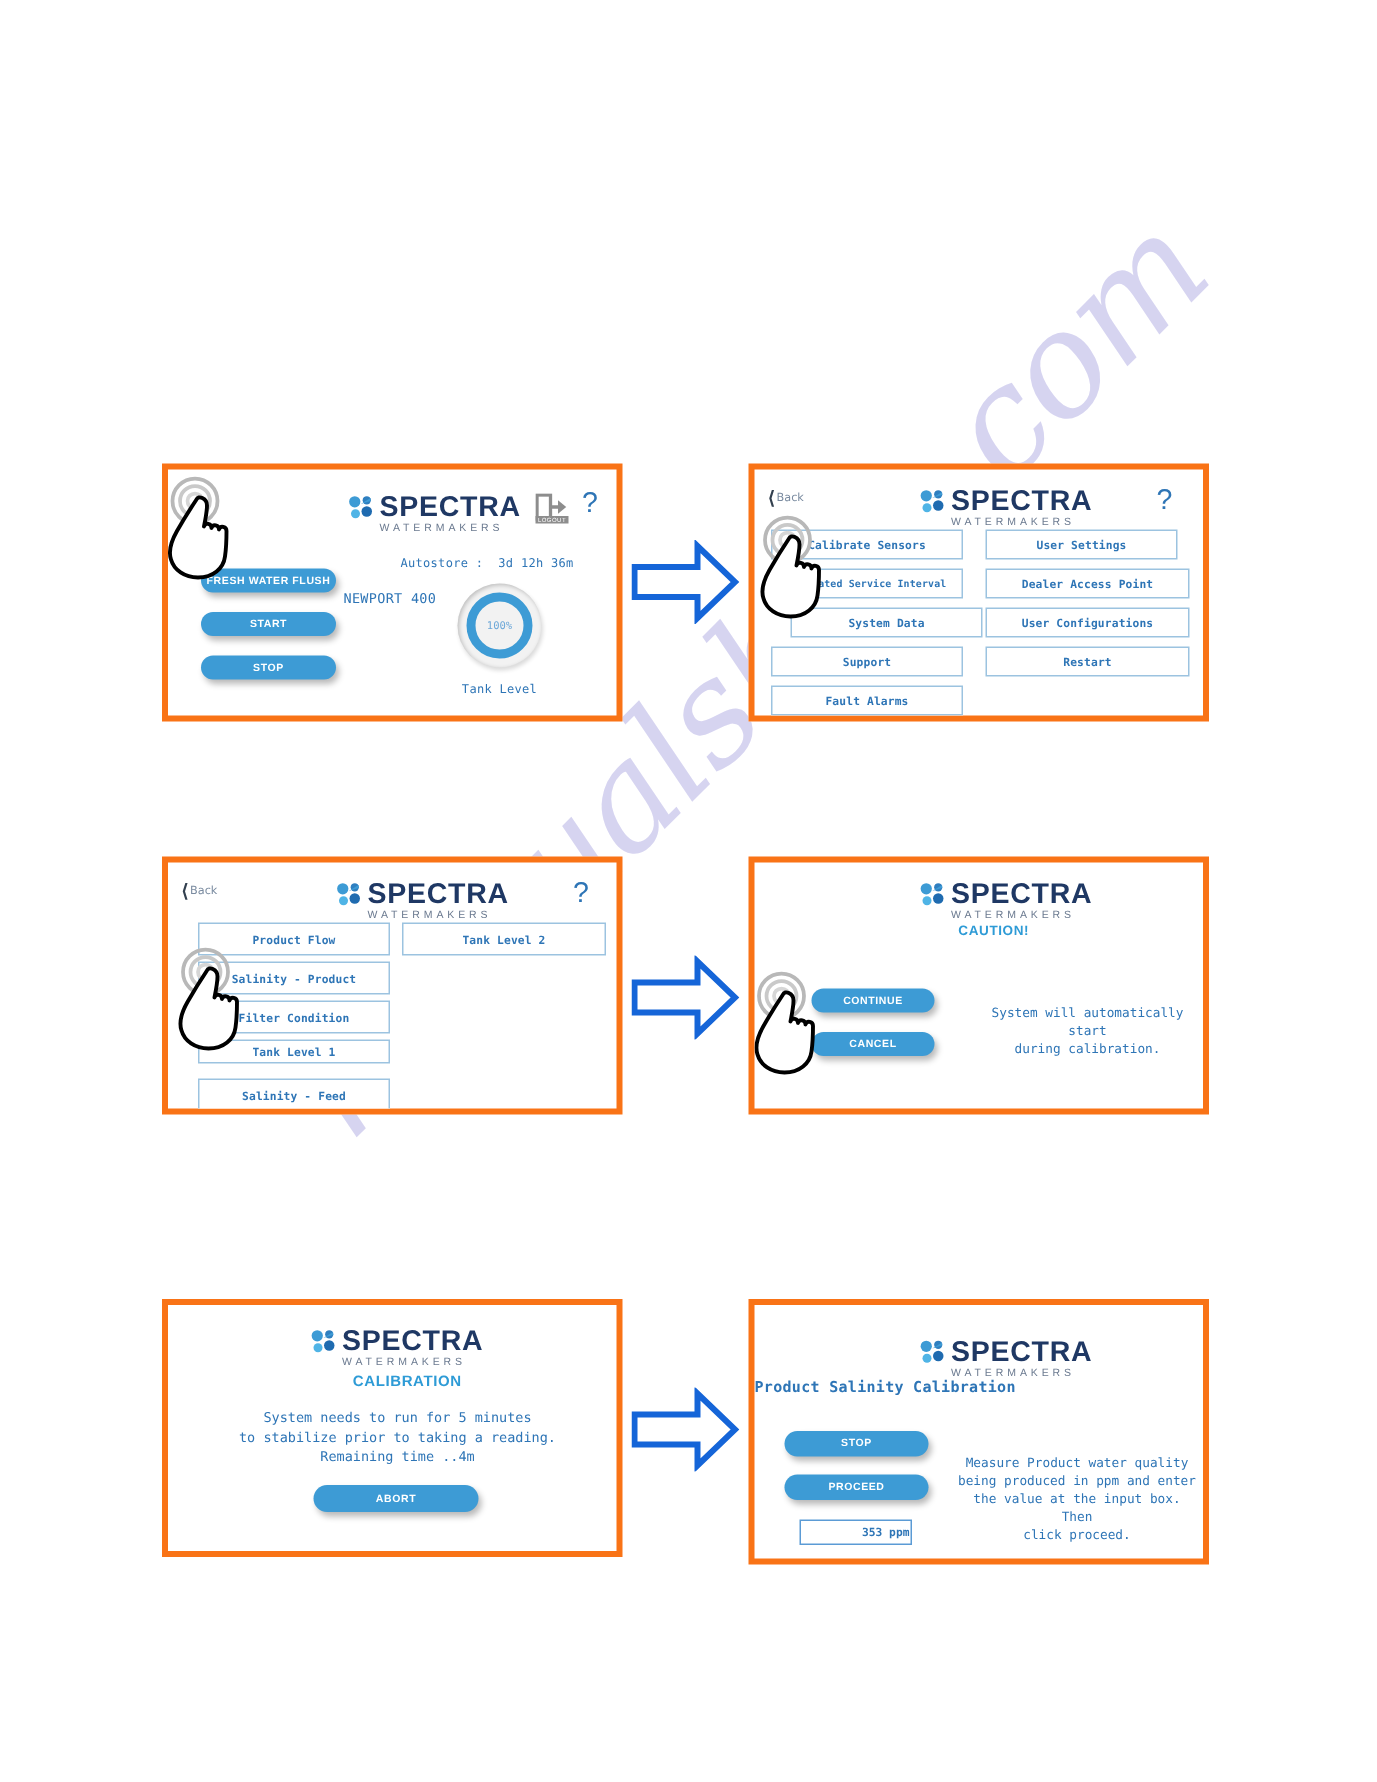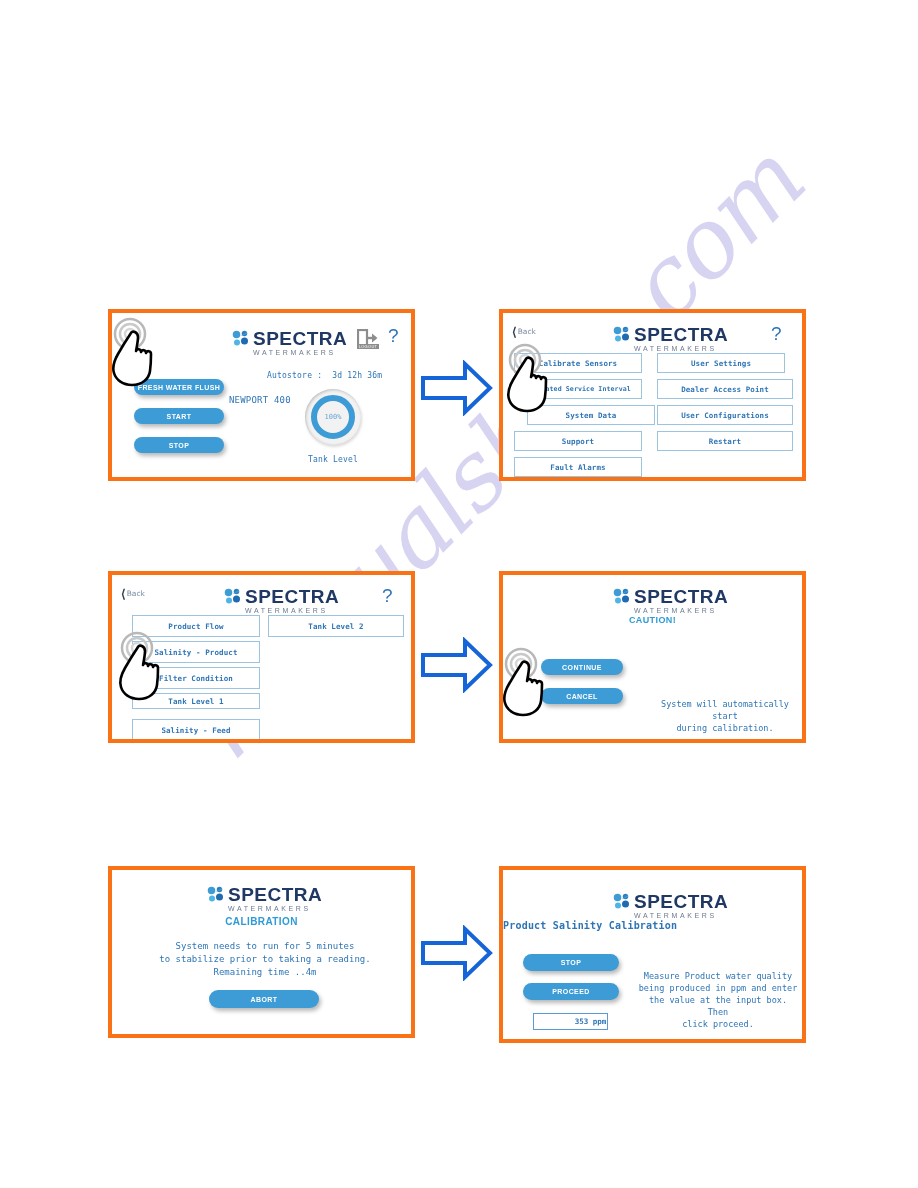--- a/index.html
+++ b/index.html
@@ -87,20 +87,21 @@
     letter-spacing: .2px;
     white-space: pre;
   }
   .hdr-txt {
     position: absolute;
     color: #2e9bd6;
     font-family: "Liberation Sans", sans-serif;
     font-weight: bold;
     font-size: 9px;
     letter-spacing: .4px;
+    padding-left: 10px;
   }
   .body-txt {
     position: absolute;
     color: #2e75b6;
     font-family: "DejaVu Sans Mono", monospace;
     font-size: 8.5px;
     line-height: 12px;
     white-space: pre-line;
     text-align: center;
   }
@@ -411,21 +412,21 @@
         <div class="logo-spectra">SPECTRA</div>
         <div class="logo-water">WATERMAKERS</div>
       </div>
     </div>
 
     <div class="hdr-txt" style="left:0; top:40px; width:100%; text-align:center;">CAUTION!</div>
 
     <div class="pill" style="left:38px; top:84px; width:82px; height:16px;">CONTINUE</div>
     <div class="pill" style="left:38px; top:113px; width:82px; height:16px;">CANCEL</div>
 
-    <div class="body-txt" style="left:146px; top:95px; width:152px;margin-top:28px;">System will automatically start
+    <div class="body-txt" style="left:146px; top:95px; width:152px;">System will automatically start
 during calibration.</div>
 
     <svg class="hand" style="left:-12px; top:72px;" viewBox="0 0 62 78">
       <circle cx="30" cy="17" r="15" fill="none" stroke="#b8b8b8" stroke-width="2.5"></circle>
       <circle cx="30" cy="17" r="10" fill="none" stroke="#c9c9c9" stroke-width="2.5"></circle>
       <circle cx="30" cy="17" r="5" fill="none" stroke="#d6d6d6" stroke-width="2.5"></circle>
       <path d="M31 16 C27 22 22 30 18 37 C14 44 12 50 14 56 C16 63 23 68 32 68 C42 68 49 62 50 54 C51 47 51 41 51 37 C51 34 47 33 46 36 C46 33 42 32 41 35 C41 32 37 31 36 34 C37 29 38 24 38 20 C38 15 32 13 31 16 Z" fill="#ffffff" stroke="#000000" stroke-width="2.6" stroke-linejoin="round"></path>
     </svg>
 
   </div>

